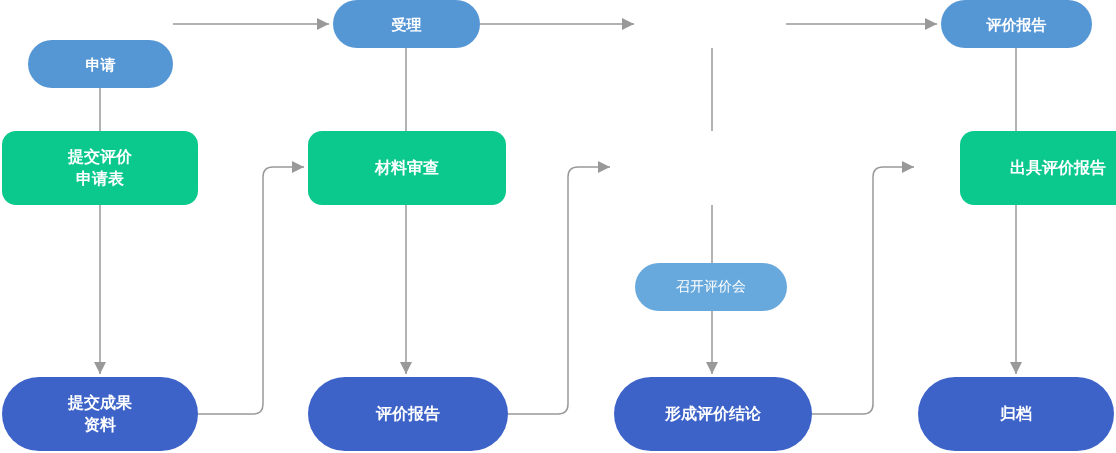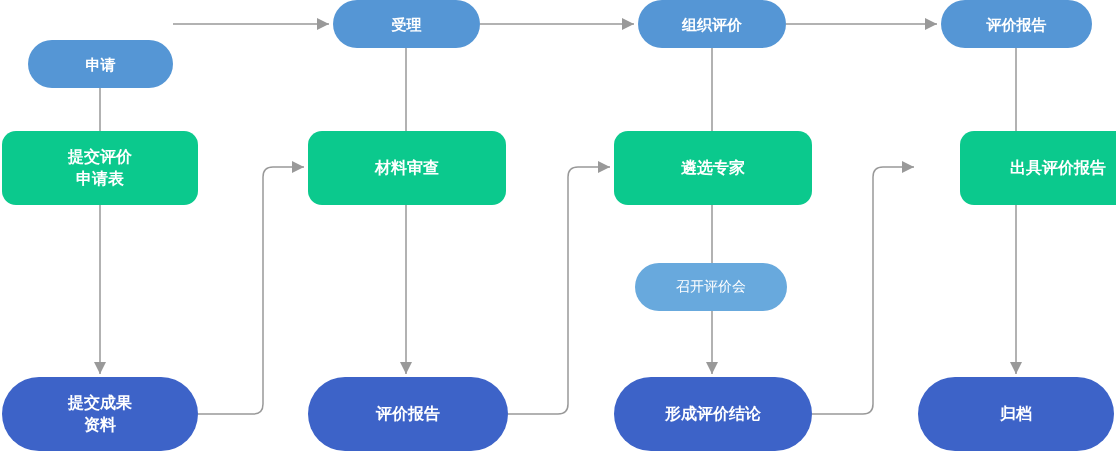--- a/index.html
+++ b/index.html
@@ -88,27 +88,25 @@
     <path class="line" marker-end="url(#arrowhead)" d="M712,311 L712,374"></path>
     <path class="line" marker-end="url(#arrowhead)" d="M1016,205 L1016,374"></path>
 
     <path class="line" marker-end="url(#arrowhead)" d="M198,414 L253,414 Q263,414 263,404 L263,177 Q263,167 273,167 L304,167"></path>
     <path class="line" marker-end="url(#arrowhead)" d="M508,414 L558,414 Q568,414 568,404 L568,177 Q568,167 578,167 L610,167"></path>
     <path class="line" marker-end="url(#arrowhead)" d="M812,414 L863,414 Q873,414 873,404 L873,177 Q873,167 883,167 L914,167"></path>
   </svg>
 
   <div class="node stage" style="left:28px; width:145px;margin-top:40px;">申请</div>
   <div class="node stage" style="left:333px; width:147px;">受理</div>
-  <div class="node stage" style="left:638px; width:148px;">组织评价</div>
   <div class="node stage" style="left:941px; width:151px;">评价报告</div>
 
   <div class="node process" style="left:2px; width:196px;">提交评价
 申请表</div>
   <div class="node process" style="left:308px; width:198px;">材料审查</div>
-  <div class="node process" style="left:614px; width:198px;">遴选专家</div>
   <div class="node process" style="left:918px; width:196px;margin-left:42px;">出具评价报告</div>
 
   <div class="node substep" style="left:635px; top:263px; width:152px;text-align:right;">召开评价会</div>
 
   <div class="node result" style="left:2px; width:196px;">提交成果
 资料</div>
   <div class="node result" style="left:308px; width:200px;">评价报告</div>
   <div class="node result" style="left:614px; width:198px;">形成评价结论</div>
   <div class="node result" style="left:918px; width:196px;">归档</div>
 

